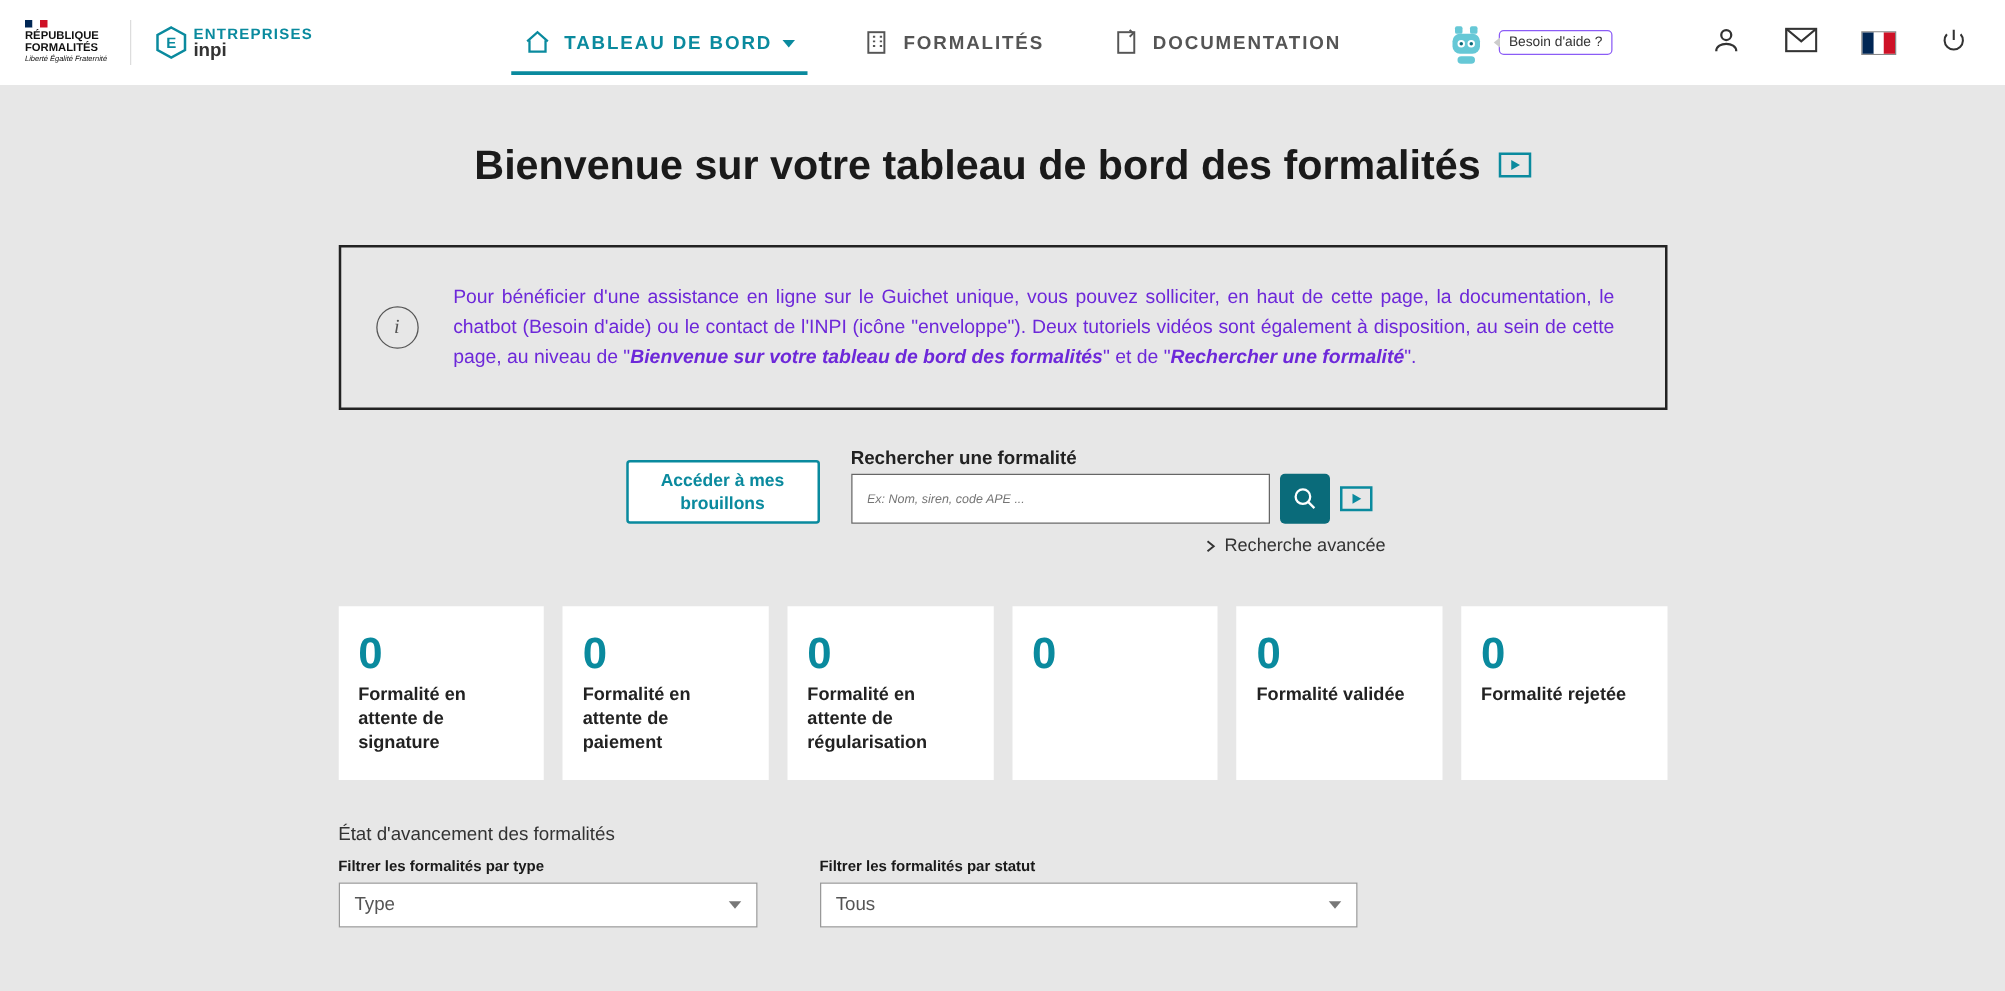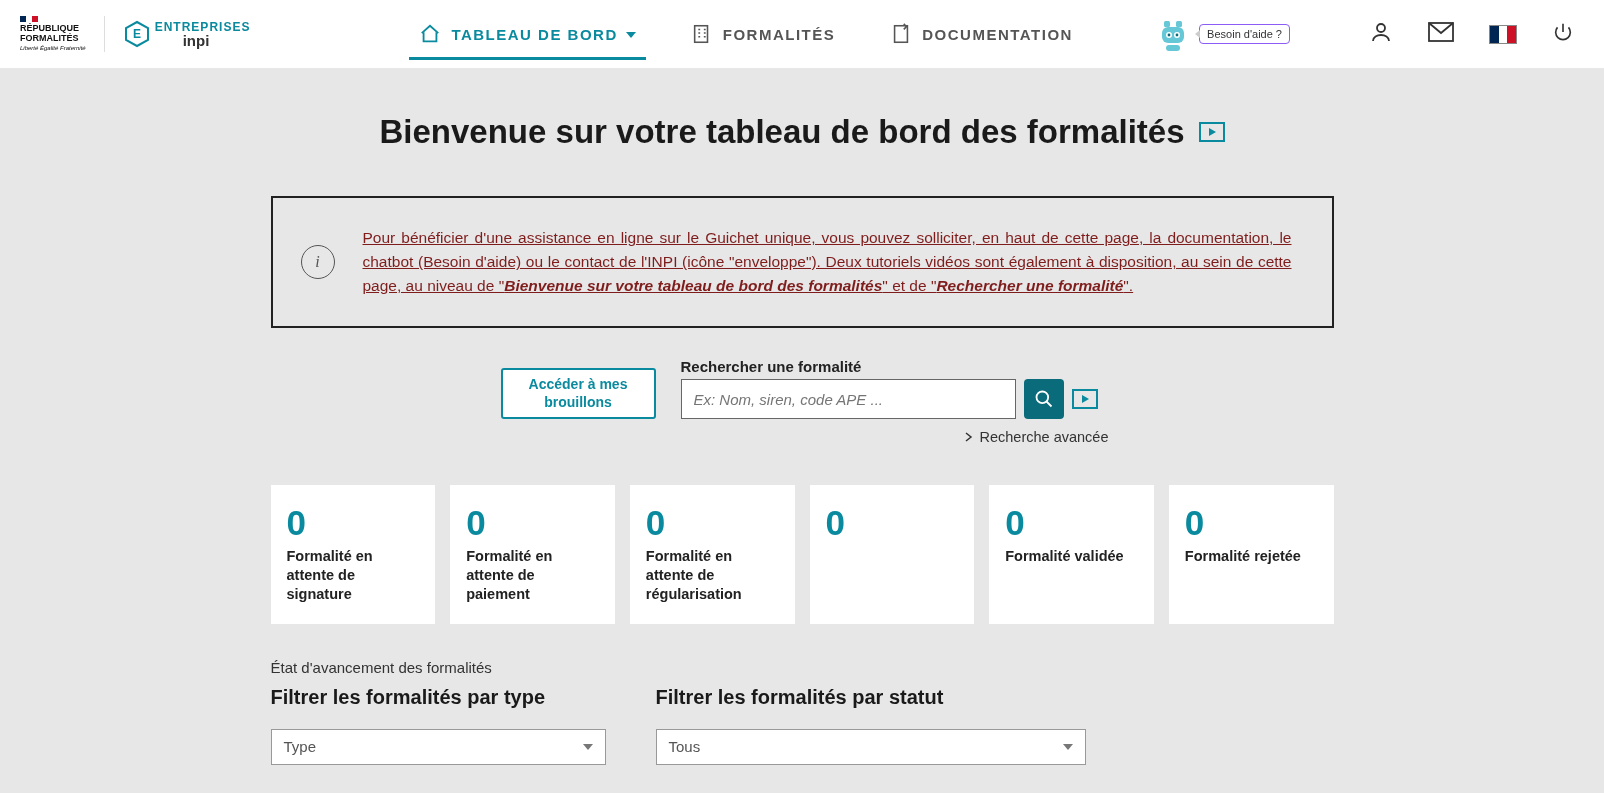--- a/index.html
+++ b/index.html
@@ -42,21 +42,21 @@
   .marianne-flag .r{background:#CE1126;flex:1}
   .marianne-sub { font-size:6px; font-style:italic; font-weight:400; margin-top:2px;}
   .logo-sep { width:1px; height:36px; background:#ddd; margin:0 10px;}
   .inpi-logo { display:flex; align-items:center; gap:4px;}
   .inpi-hex {
     width:28px;height:28px;display:flex;align-items:center;justify-content:center;
     color:#0a8a9e;font-weight:700;font-size:13px;
   }
   .inpi-text { display:flex; flex-direction:column; line-height:1;}
   .inpi-text .top { color:#0a8a9e; font-weight:700; font-size:12px; letter-spacing:1px;}
-  .inpi-text .bot { color:#333; font-weight:800; font-size:15px;margin-left:28px;}
+  .inpi-text .bot { color:#333; font-weight:800; font-size:15px;}
 
   .main-nav {
     display:flex;
     align-items:stretch;
     height:52px;
     flex:1;
     gap:55px;
     padding-left:100px;
   }
   .nav-item {
@@ -163,23 +163,22 @@
   }
   .info-icon {
     width:34px;height:34px;border:1.5px solid #555;border-radius:50%;
     display:flex;align-items:center;justify-content:center;
     font-size:16px;color:#555;font-style:italic;font-family:Georgia,serif;
     flex-shrink:0;
   }
   .info-text {
     font-size:15.5px;
     line-height:1.55;
-    color:#7f1d1d;
+    color:#6d28d9;
     text-align:justify;
-    text-decoration:underline;
   }
   .info-text p { margin-bottom:12px; }
   .info-text p:last-child{margin-bottom:0;}
   .info-text em { font-weight:700; font-style:italic; }
 
   .search-row {
     width:1063px;
     margin:0 auto 10px;
     display:flex;
     align-items:flex-end;
@@ -200,21 +199,21 @@
     width:155px;
   }
   .search-col { display:flex; flex-direction:column; }
   .search-label { font-size:15px; font-weight:600; color:#222; margin-bottom:4px;}
   .search-box { display:flex; align-items:center; gap:8px;}
   .search-input {
     width:335px;
     height:40px;
     border:1.5px solid #666;
     padding:0 12px;
-    font-size:15px;
+    font-size:10px;
     font-style:italic;
     color:#7a7a7a;
     background:#fff;
   }
   .search-btn {
     width:40px;height:40px;background:#0a6b7a;border-radius:4px;
     display:flex;align-items:center;justify-content:center;cursor:pointer;
   }
   .adv-row {
     width:1063px; margin:4px auto 40px;
@@ -233,21 +232,21 @@
     padding:18px 16px 20px;
     cursor:pointer;
   }
   .stat-num { font-size:35px; font-weight:800; color:#0a8a9e; margin-bottom:4px;}
   .stat-label { font-size:14.5px; font-weight:700; color:#222; line-height:1.3;}
 
   .progress-section { width:1063px; margin:0 auto;}
   .progress-title { font-size:15px; color:#333; margin-bottom:10px;}
   .filters-row { display:flex; gap:50px;}
   .filter-col { display:flex; flex-direction:column;}
-  .filter-label { font-size:20px; font-weight:700; margin-bottom:20px;}
+  .filter-label { font-size:12px; font-weight:700; margin-bottom:6px;}
   .select {
     width:335px; height:36px; border:1px solid #999; background:#fff;
     display:flex; align-items:center; justify-content:space-between;
     padding:0 12px; font-size:15px; color:#555; cursor:pointer;
   }
   .select.wide { width:430px; }
   .select .chev {
     width:0;height:0;border-left:5px solid transparent;border-right:5px solid transparent;
     border-top:6px solid #777;
   }

